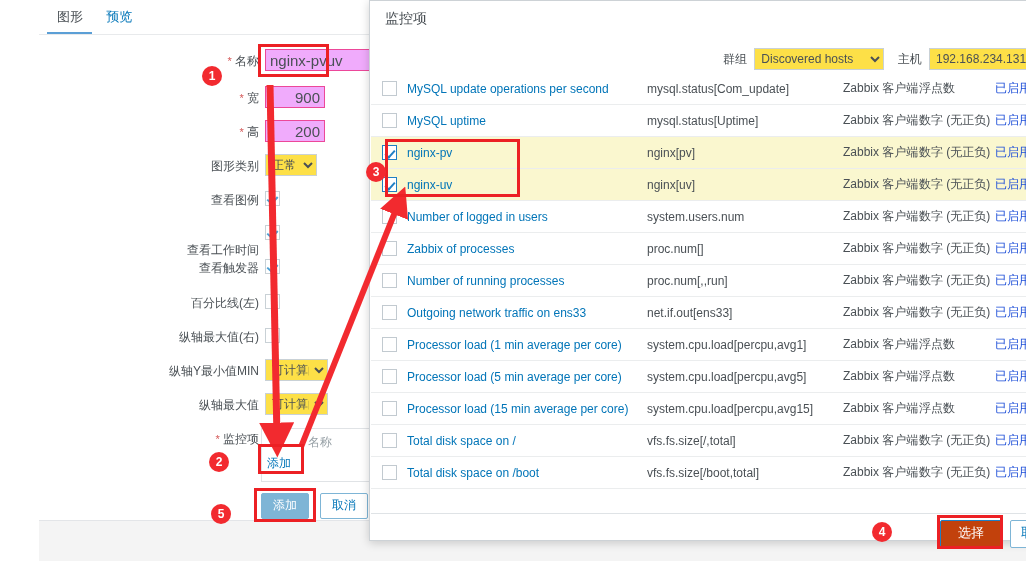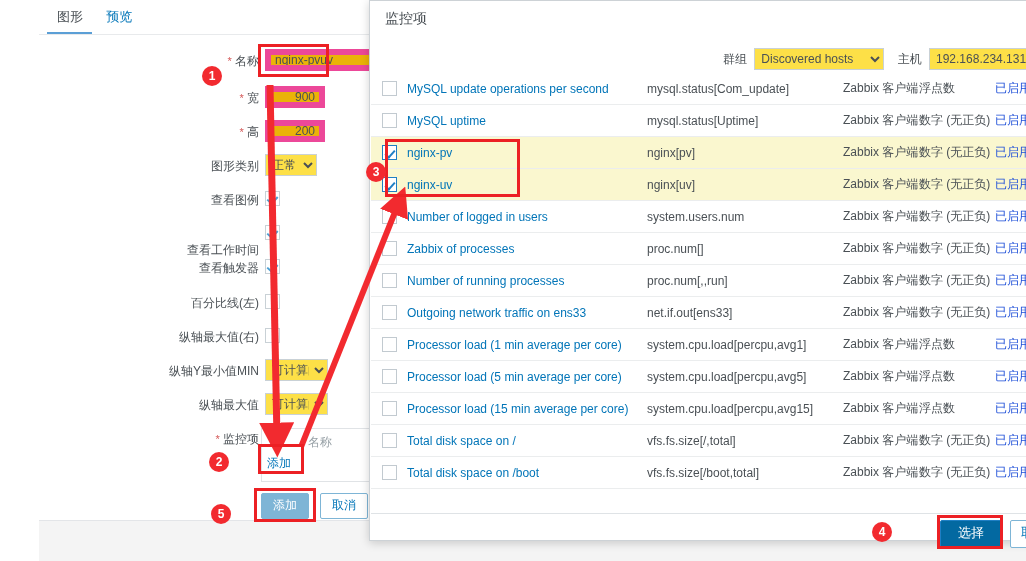--- a/index.html
+++ b/index.html
@@ -35,22 +35,22 @@
 
   
   .frow { position:absolute; height:22px; }
   .flabel {
     position:absolute; right:0; top:0; text-align:right; white-space:nowrap;
     font-size:12px; color:#4a5055; line-height:22px;
   }
   .req { color:#d45757; font-size:11px; }
 
   input.txt {
-    box-sizing:border-box; height:22px; border:6px solid #ec4899; background:#eab308;
-    font-family:"Liberation Sans", sans-serif; font-size:12px; color:#4a5055;
+    box-sizing:border-box; height:22px; border:1px solid #ec4899; background:#f0abfc;
+    font-family:"Liberation Sans", sans-serif; font-size:15px; color:#4a5055;
     padding:0 4px; outline:none;
   }
   input.num { text-align:right; }
   select.sel {
     box-sizing:border-box; height:22px; border:1px solid #c9d1d6; background:#fde047;
     font-family:"Liberation Sans", sans-serif; font-size:12px; color:#4a5055;
     padding:0 2px; outline:none;
   }
   .cbx {
     box-sizing:border-box; width:15px; height:15px; border:1px solid #c9d1d6;
@@ -135,21 +135,21 @@
   #modal-scroll-thumb {
     position:absolute; left:0; top:256px; width:11px; height:118px;
     background:#b9c6cf; border-radius:1px;
   }
 
   #modal-footer-rule {
     position:absolute; left:1px; top:512px; width:694px; height:1px; background:#dfe3e6;
   }
   #btn-select {
     position:absolute; left:570px; top:519px; width:60px; height:26px;
-    background:#0369a1; border:1px solid #1f7fc4; border-radius:2px;
+    background:#c2410c; border:1px solid #1f7fc4; border-radius:2px;
     color:#fff; font-size:13px; line-height:24px; text-align:center; cursor:pointer;
   }
   #btn-modal-cancel {
     position:absolute; left:640px; top:519px; width:46px; height:26px;
     background:#fff; border:1px solid #7eb5d6; border-radius:2px;
     color:#0275b8; font-size:13px; line-height:24px; text-align:center; cursor:pointer;
   }
 
   
   .hl-box { position:absolute; border:3px solid #ec2024; box-sizing:border-box; pointer-events:none; }

